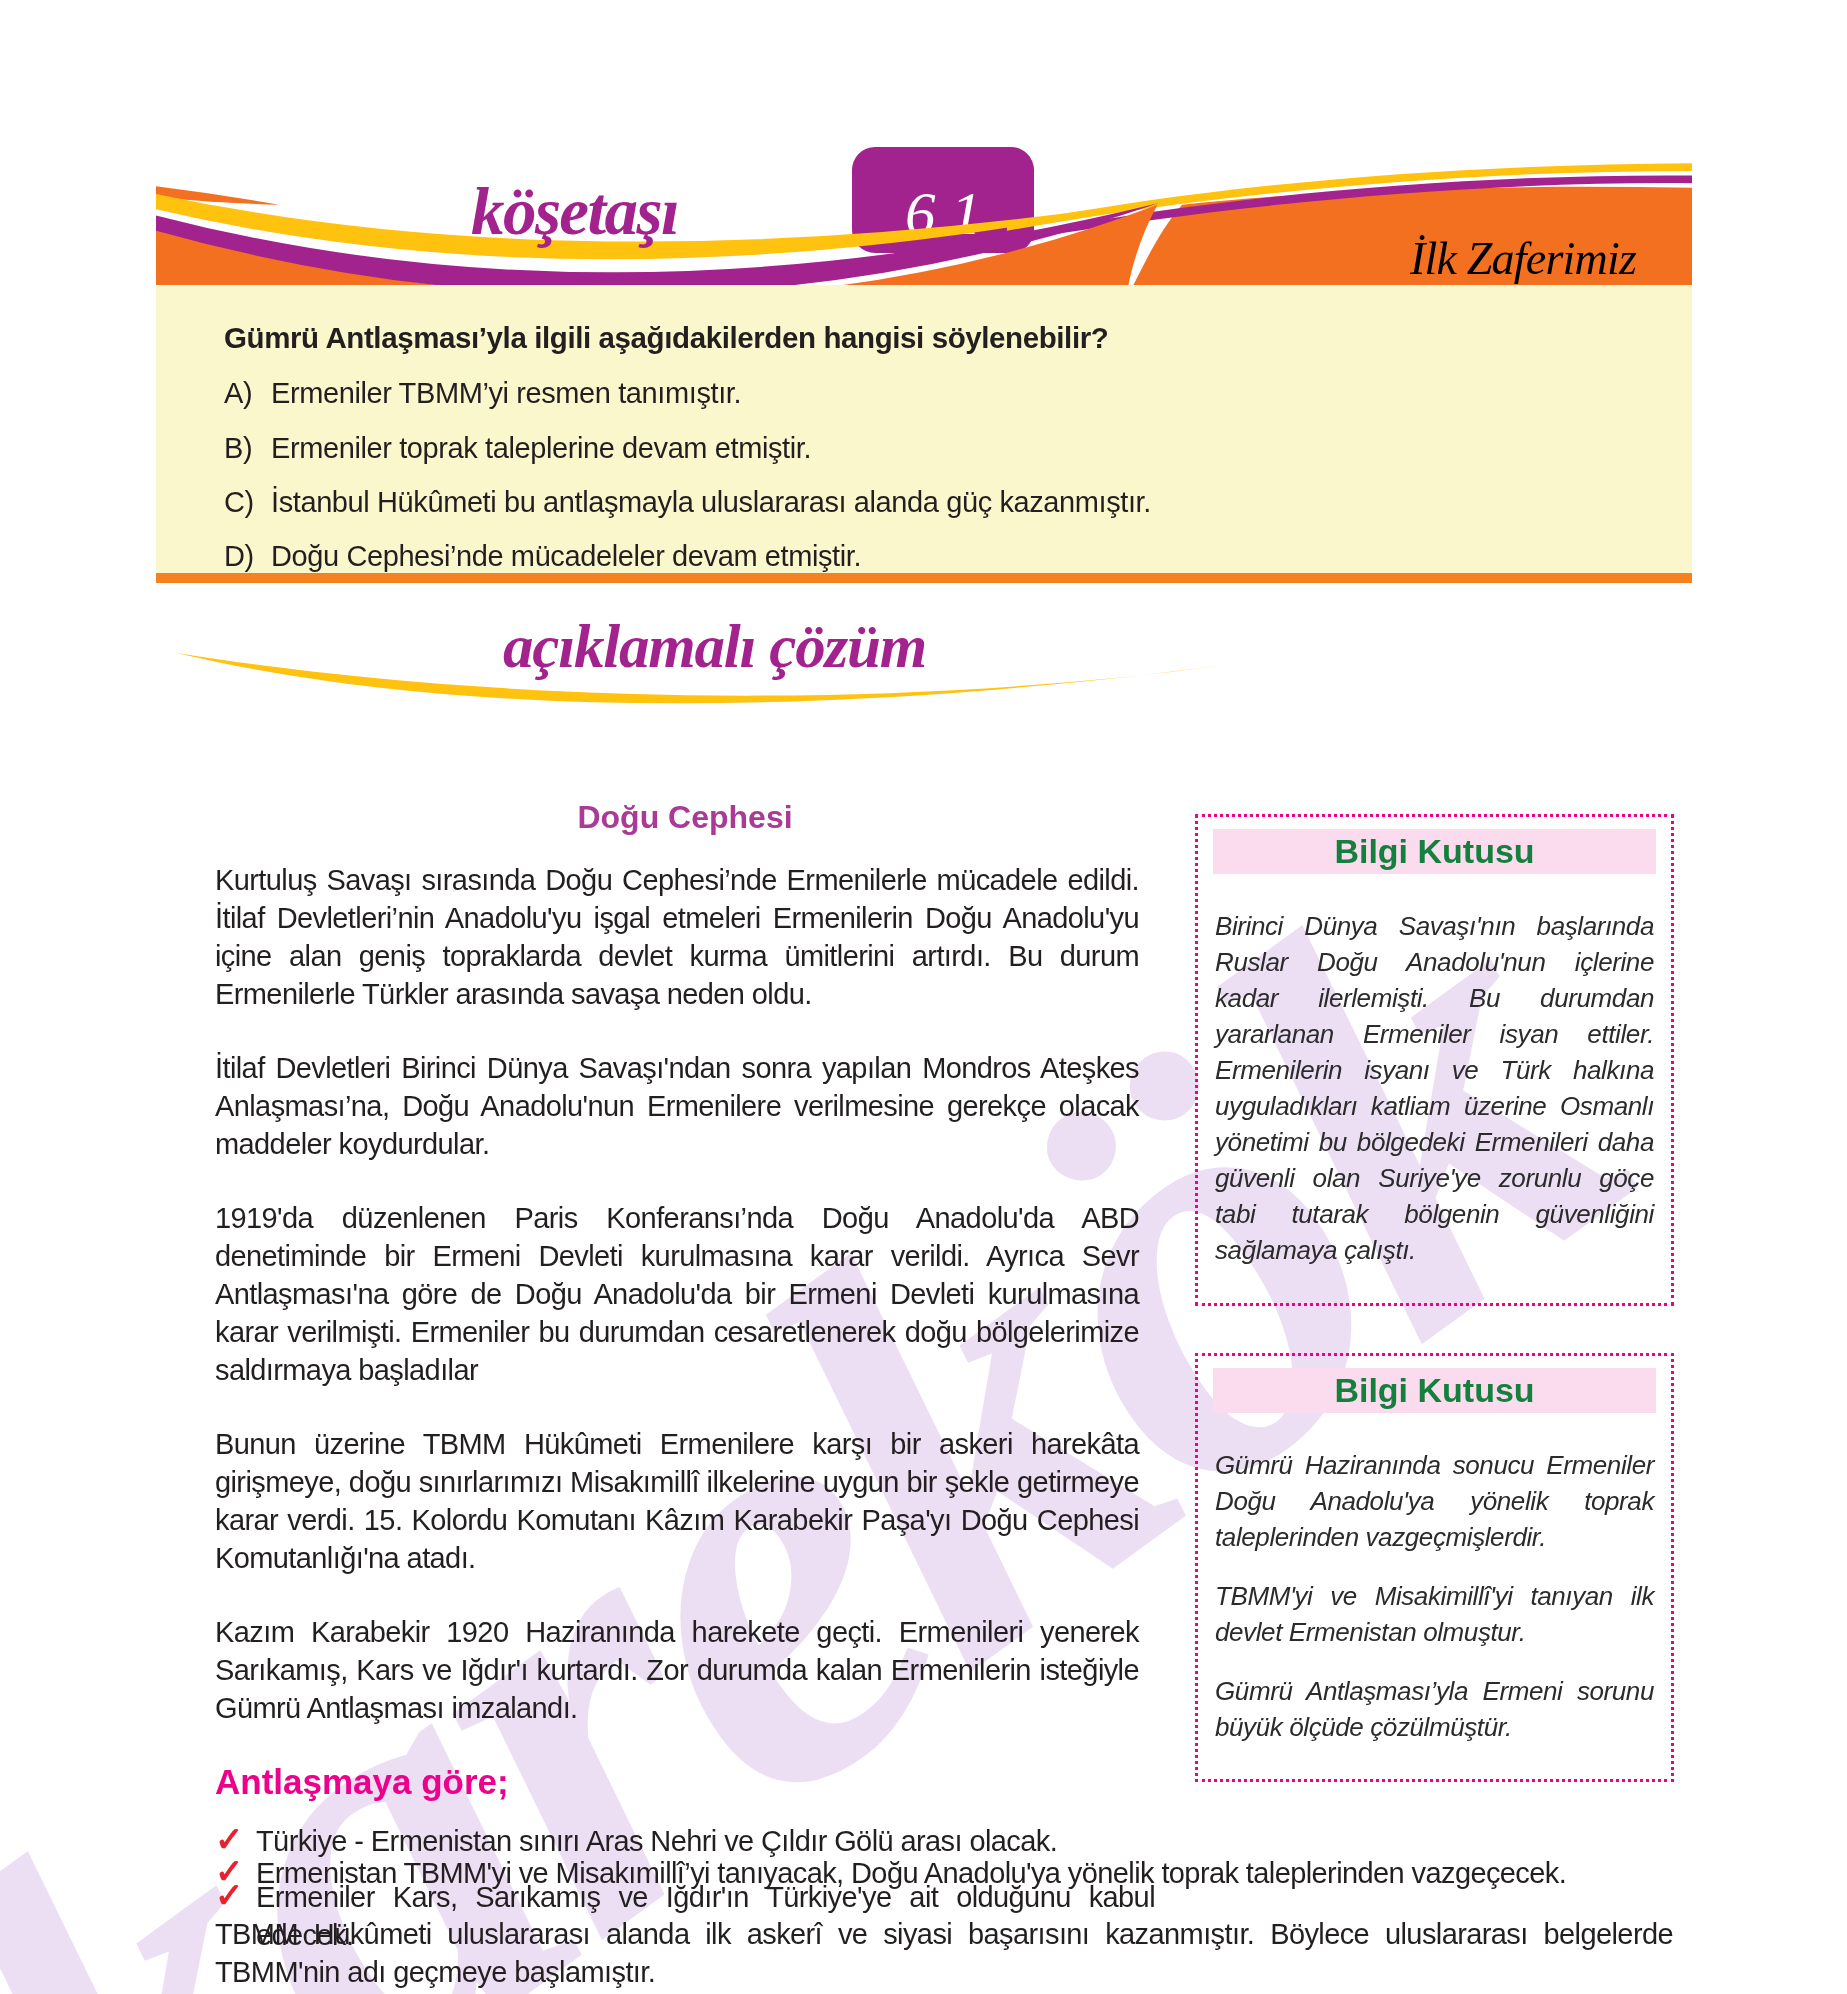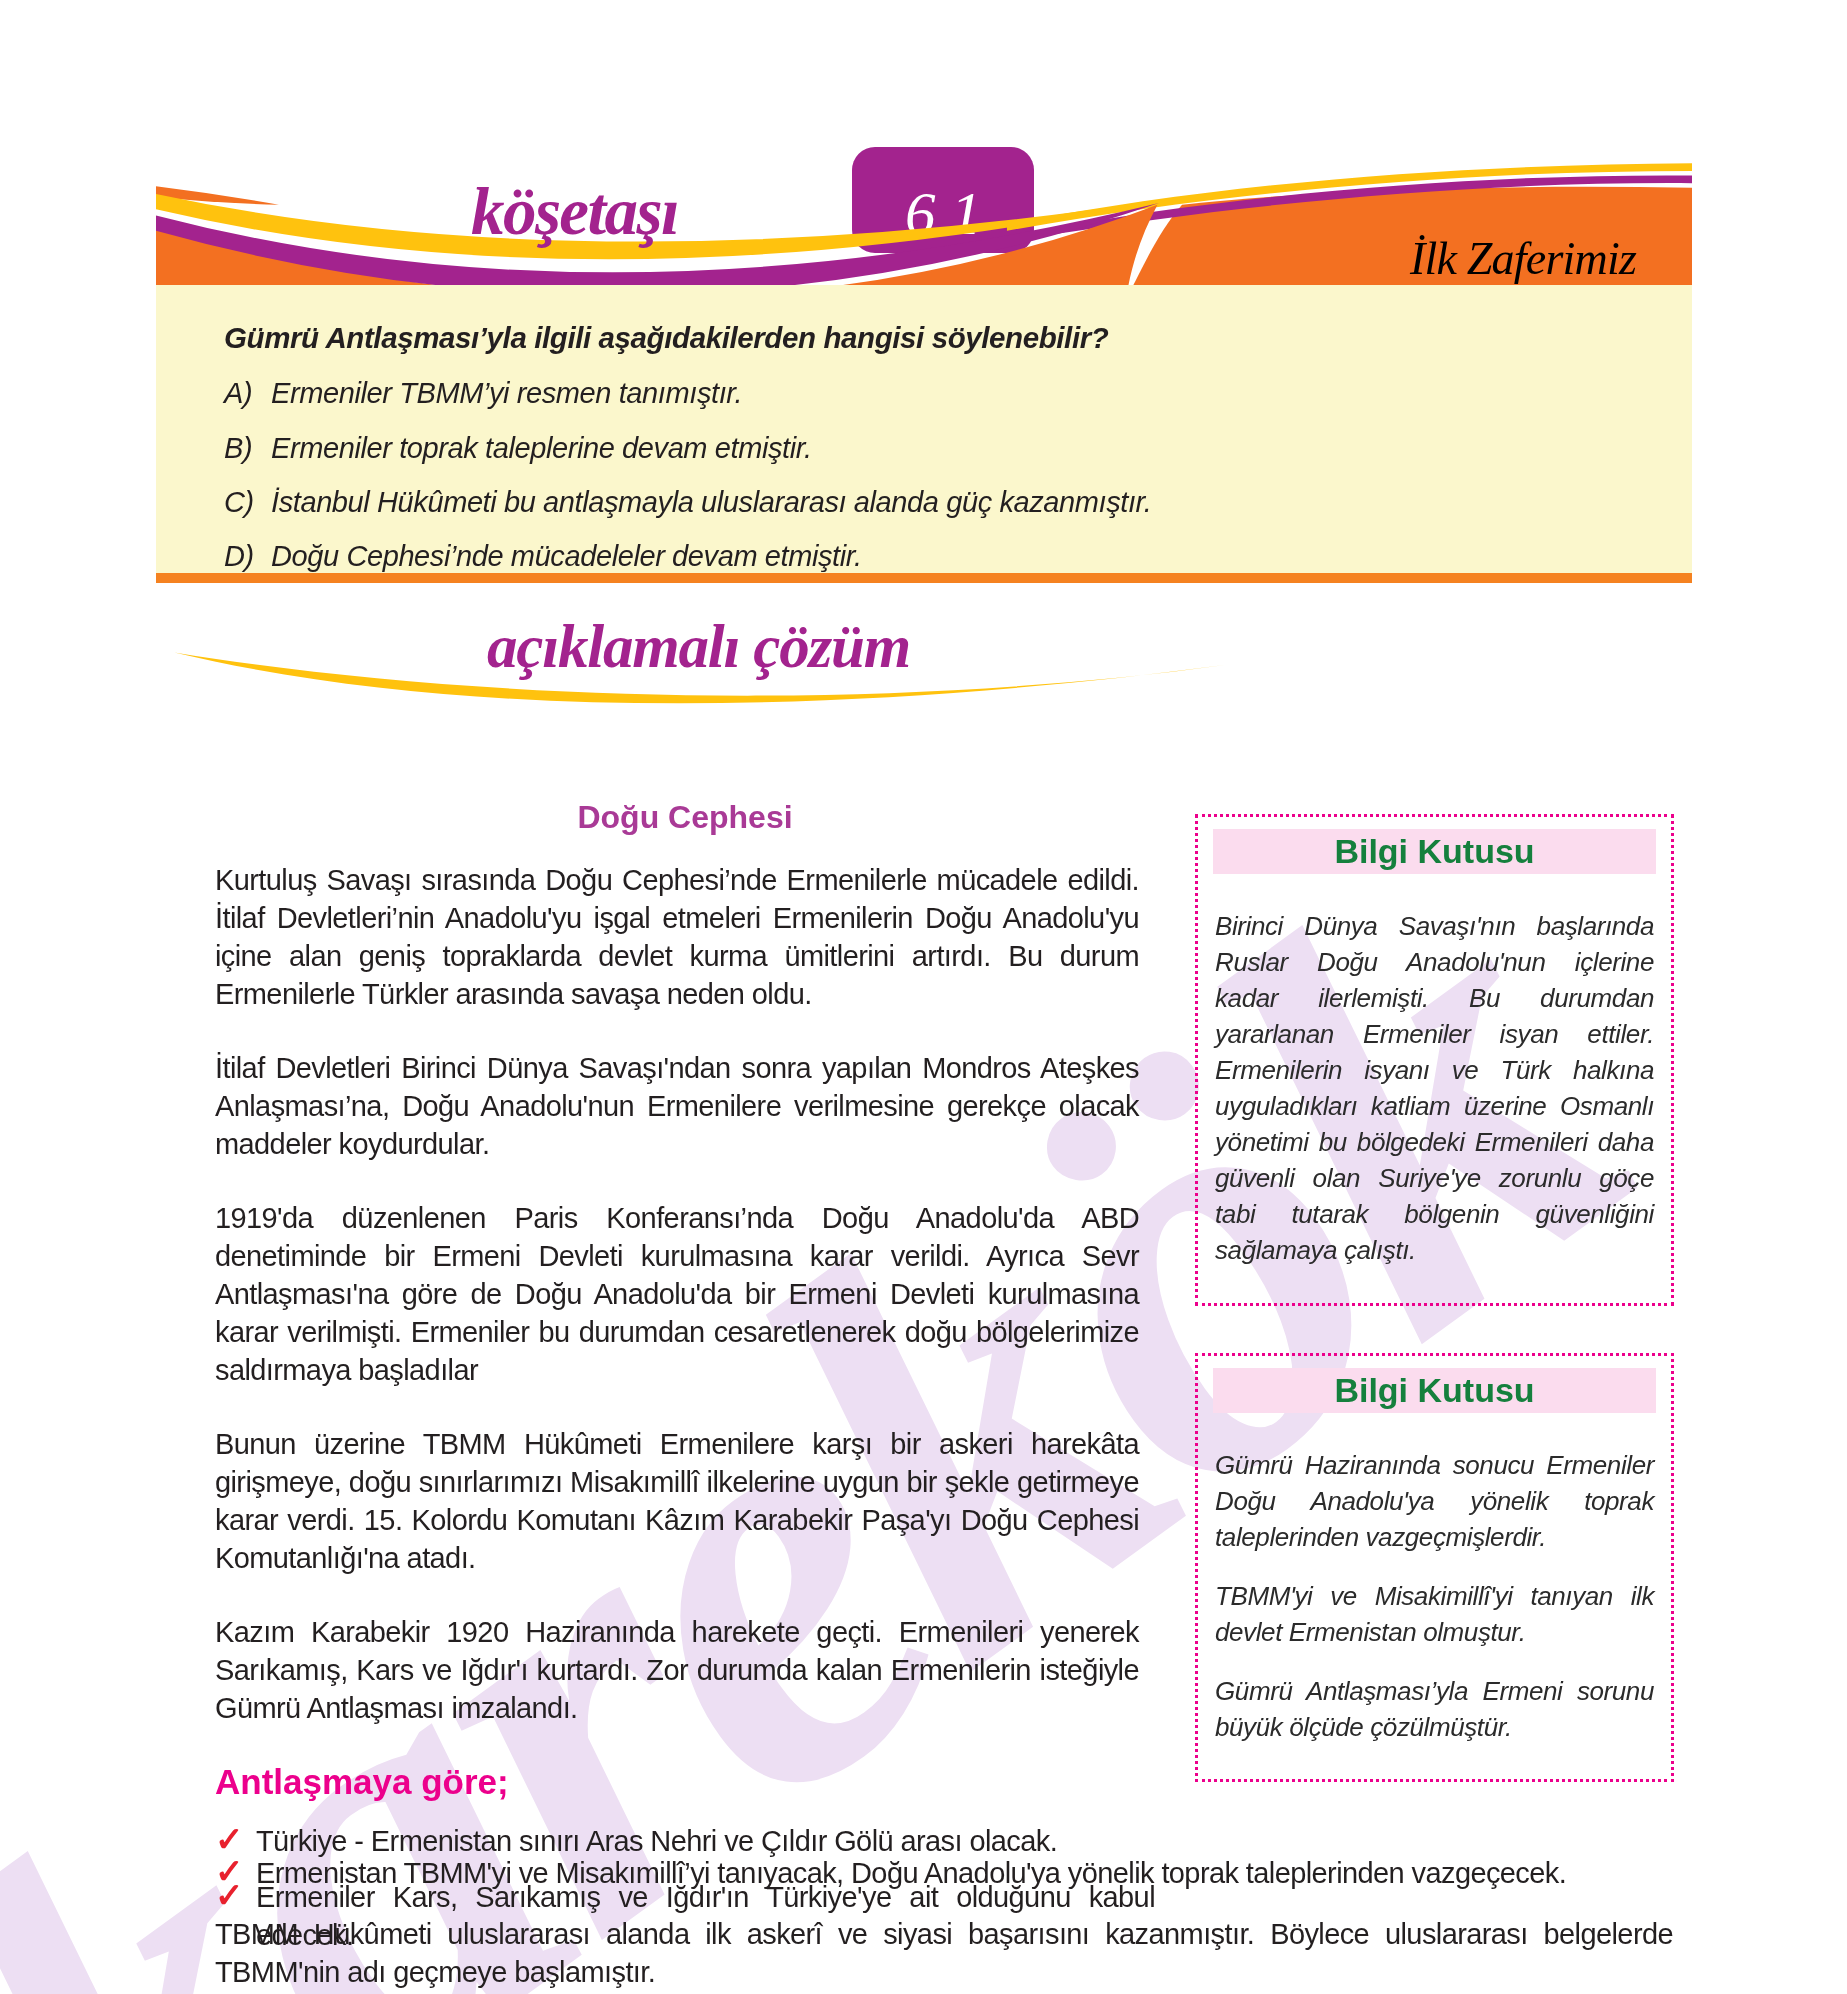--- a/index.html
+++ b/index.html
@@ -35,31 +35,31 @@
     font-size:67px; color:#A3238E; letter-spacing:-1.6px;
   }
   .header-title {
     position:absolute; right:56px; top:78px; z-index:3;
     font-family:"Liberation Serif", serif; font-style:italic; font-weight:normal;
     font-size:46px; color:#000000; letter-spacing:-0.8px;
   }
   
   .question-box {
     position:absolute; left:156px; top:285px; width:1536px; height:288px;
-    background:#FBF7CC; z-index:2; padding:34px 68px 0 68px;font-style:italic;
+    background:#FBF7CC; z-index:2; padding:34px 68px 0 68px;
   }
   .q-stem { font-size:29.5px; font-weight:bold; line-height:37px; letter-spacing:-0.4px; width:1297px; }
   .option { display:flex; margin-top:20.3px; font-size:29px; line-height:34px; letter-spacing:-0.4px; }
   .opt-letter { width:47px; flex:none; }
   .orange-bar { position:absolute; left:156px; top:573px; width:1536px; height:10.4px; background:#F58220; z-index:2; }
   
   .solution-banner { position:absolute; left:168px; top:612px; width:1061px; height:108px; z-index:2; }
   .solution-banner svg { position:absolute; left:0; top:28px; width:100%; height:80px; }
   .banner-text {
-    position:absolute; left:0; top:0; width:100%; text-align:center;
+    position:absolute; left:16px; top:0; width:100%; text-align:center;
     font-family:"Liberation Serif", serif; font-style:italic; font-weight:bold;
     font-size:61px; color:#A3238E; letter-spacing:-1.2px;
   }
   
   .article-left {
     position:absolute; left:215px; top:798px; width:940px; z-index:2;
     font-size:29px; line-height:38px; letter-spacing:-0.6px; text-align:justify;
   }
   .article-left h2 {
     font-size:32px; color:#A93A96; font-weight:bold; letter-spacing:0;

